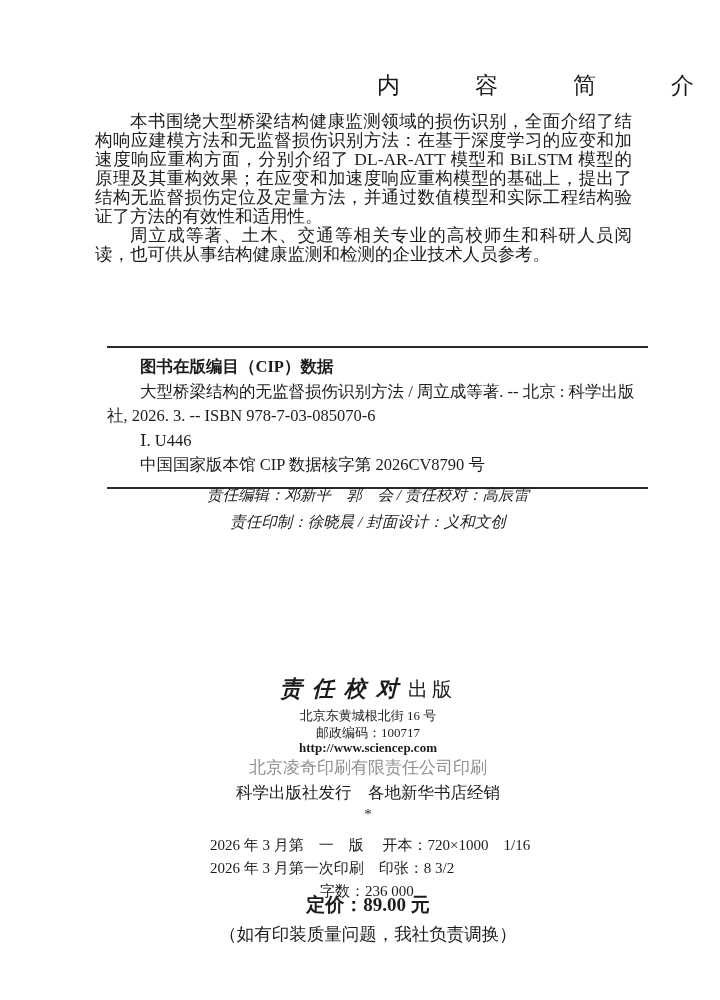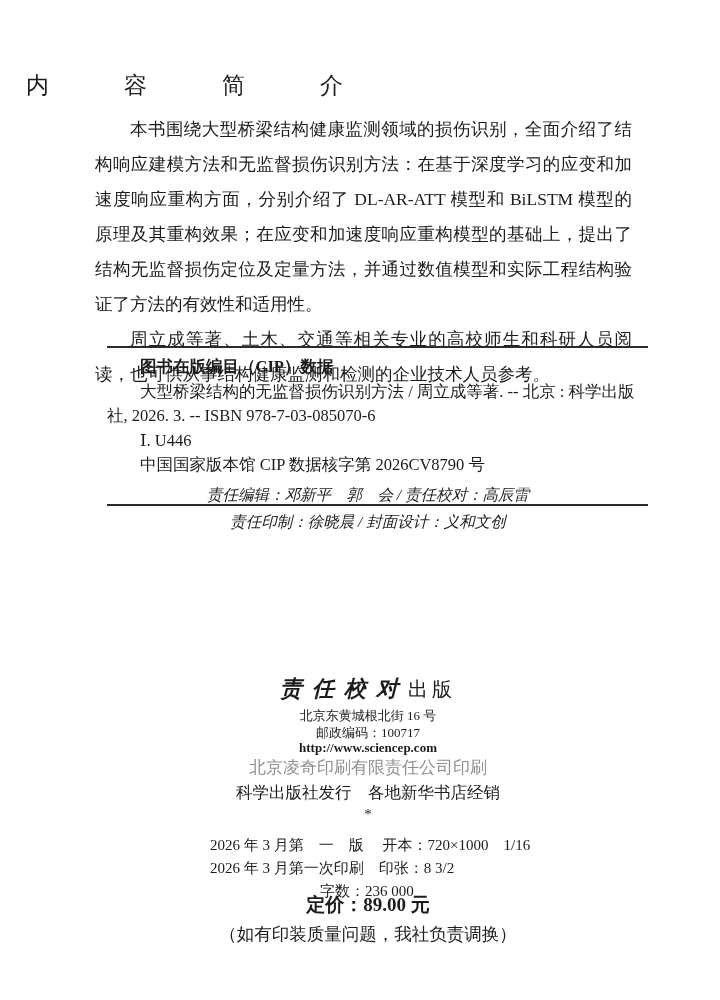--- a/index.html
+++ b/index.html
@@ -12,47 +12,47 @@
     font-family: "Liberation Serif", "DejaVu Serif", serif;
     color: #1c1c1c;
     overflow: hidden;
   }
   
   .title {
     position: absolute;
     top: 70px;
     left: 0;
     width: 720px;
-    text-align: left;
+    text-align: right;
     font-size: 23px;
     letter-spacing: 26px;
     text-indent: 26px;
     font-weight: 500;
     white-space: nowrap;
   }
   
   .intro {
     position: absolute;
     top: 112px;
     left: 95px;
     width: 537px;
     font-size: 17.5px;
-    line-height: 35px;
+    line-height: 19px;
     text-align: justify;
   }
   .intro p { margin: 0; text-indent: 2em; }
   
   .cip {
     position: absolute;
     top: 346px;
     left: 107px;
     width: 541px;
     border-top: 2px solid #2b2b2b;
     border-bottom: 2px solid #2b2b2b;
-    padding: 7px 0 26px 0;
+    padding: 7px 0 9px 0;
     font-size: 16.5px;
     line-height: 24.5px;
   }
   .cip p { margin: 0; }
   .cip .cip-heading { font-weight: bold; text-indent: 2em; }
   .cip .cip-entry { text-indent: 2em; }
   .cip .cip-class { text-indent: 2em; }
   .cip .cip-record { text-indent: 2em; }
   
   .credits {

